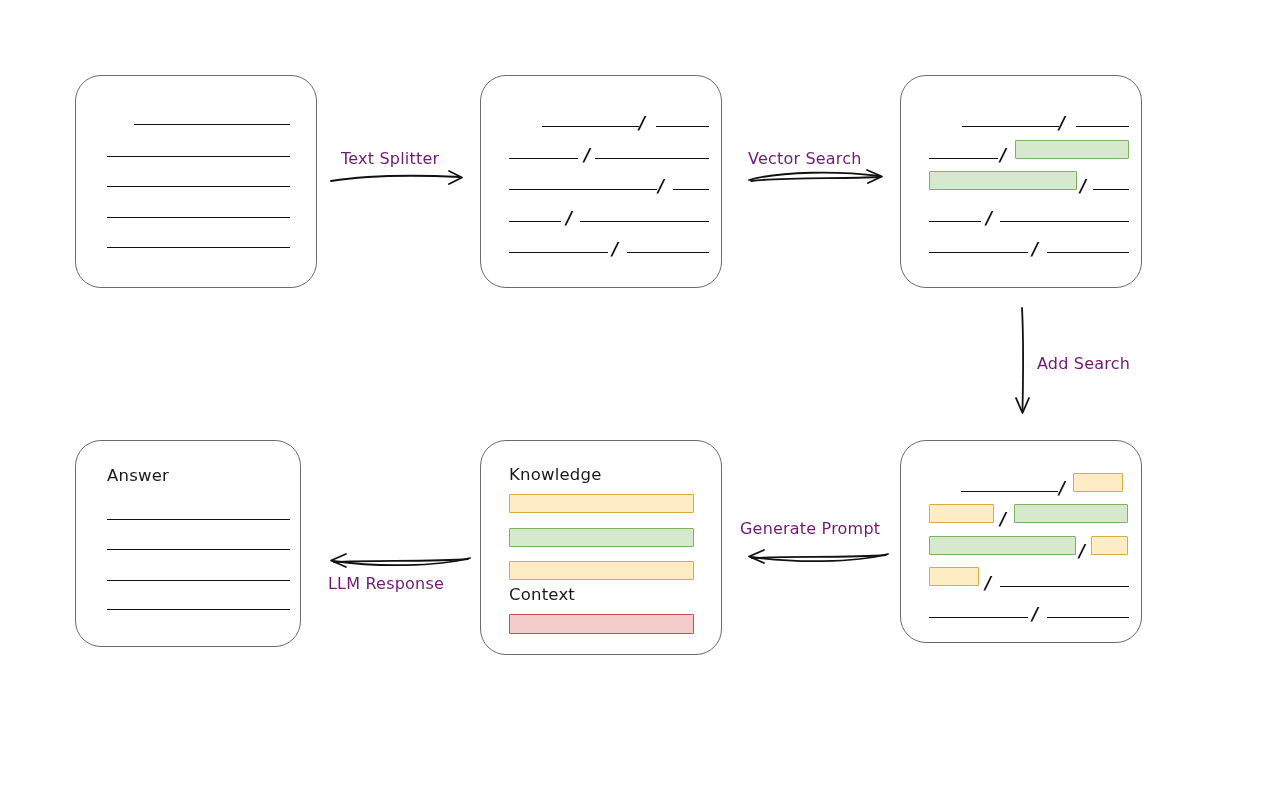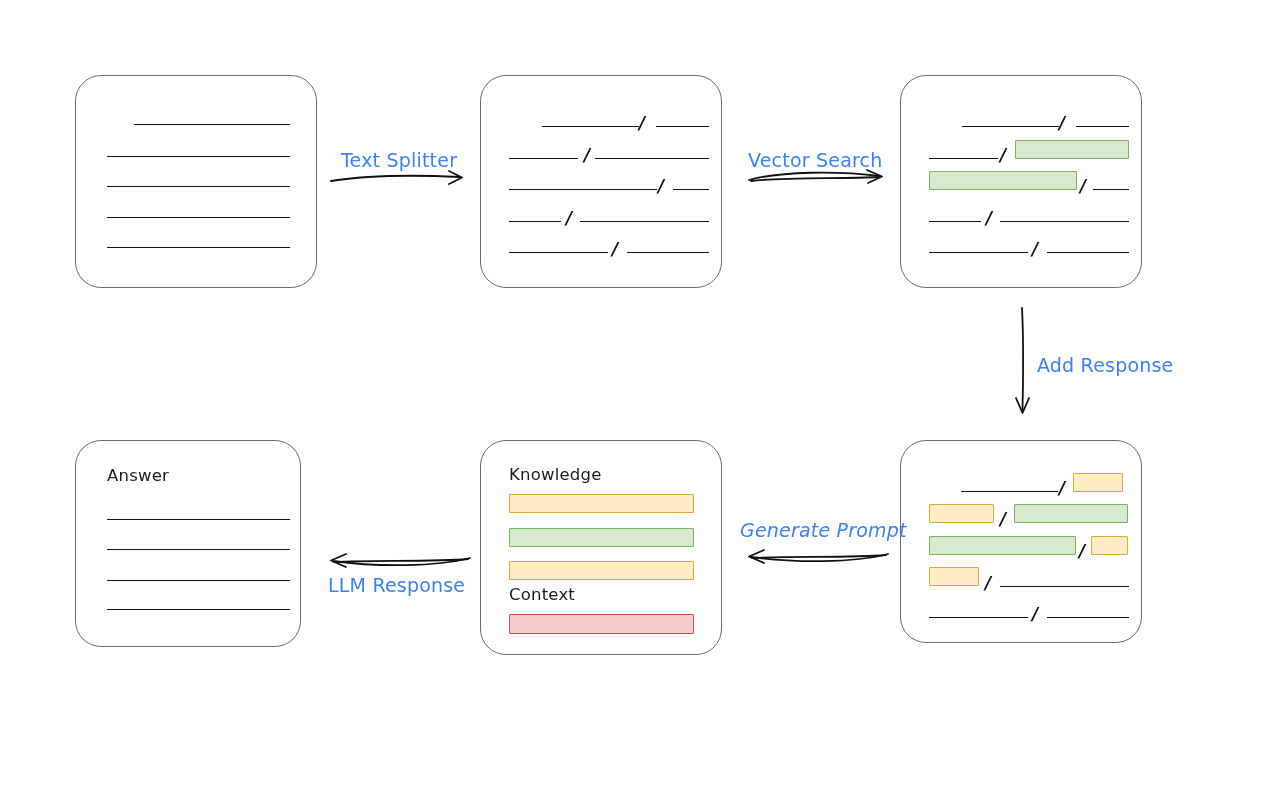--- a/index.html
+++ b/index.html
@@ -55,22 +55,22 @@
     position:absolute;
     font-size:16.5px;
     color:#1a1a1a;
     letter-spacing:.2px;
     white-space:nowrap;
   }
 
   
   .edge-label{
     position:absolute;
-    font-size:19px;
-    color:#3b82f6;
+    font-size:16px;
+    color:#701a75;
     white-space:nowrap;
     letter-spacing:.2px;
     text-align:right;
   }
 
   
   .footer{
     position:absolute;
     font-size:15.5px;
     color:#111111;
@@ -151,21 +151,21 @@
 
     <div class="seg" style="left:28px;top:176px;width:99px;"></div>
     <span class="slash" style="left:131px;top:176px;">/</span>
     <div class="seg" style="left:146px;top:176px;width:82px;"></div>
   </div>
 
   <svg class="arrow" style="left:1012px;top:306px;width:22px;height:112px;" viewBox="0 0 22 112">
     <path d="M10,2 C12,40 11,76 10.5,104"></path>
     <polyline points="4,92 10.5,107 17,92"></polyline>
   </svg>
-  <div class="edge-label" style="left:1037px;top:354px;">Add Response</div>
+  <div class="edge-label" style="left:1037px;top:354px;">Add Search</div>
 
   <div class="doc-box" style="left:900px;top:440px;width:242px;height:203px;">
 
     <div class="seg" style="left:60px;top:50px;width:97px;"></div>
     <span class="slash" style="left:158px;top:50px;">/</span>
     <div class="chunk yellow" style="left:172px;top:32px;width:50px;height:19px;"></div>
 
     <div class="chunk yellow" style="left:28px;top:63px;width:65px;height:19px;"></div>
     <span class="slash" style="left:99px;top:81px;">/</span>
     <div class="chunk green" style="left:113px;top:63px;width:114px;height:19px;"></div>
@@ -176,21 +176,21 @@
 
     <div class="chunk yellow" style="left:28px;top:126px;width:50px;height:19px;"></div>
     <span class="slash" style="left:84px;top:145px;">/</span>
     <div class="seg" style="left:99px;top:145px;width:129px;"></div>
 
     <div class="seg" style="left:28px;top:176px;width:99px;"></div>
     <span class="slash" style="left:131px;top:176px;">/</span>
     <div class="seg" style="left:146px;top:176px;width:82px;"></div>
   </div>
 
-  <div class="edge-label" style="left:740px;top:519px;font-style:italic;">Generate Prompt</div>
+  <div class="edge-label" style="left:740px;top:519px;">Generate Prompt</div>
   <svg class="arrow" style="left:738px;top:546px;width:152px;height:20px;" viewBox="0 0 152 20">
     <path d="M150,8 C116,17 56,17 13,11"></path>
     <path d="M148,9 C114,12 54,10 14,12"></path>
     <polyline points="26,4 11,10.5 26,17"></polyline>
   </svg>
 
   <div class="doc-box" style="left:480px;top:440px;width:242px;height:215px;padding-left:16px;">
     <div class="box-title" style="left:28px;top:24px;">Knowledge</div>
     <div class="chunk yellow" style="left:28px;top:53px;width:185px;height:19px;"></div>
     <div class="chunk green" style="left:28px;top:87px;width:185px;height:19px;"></div>

